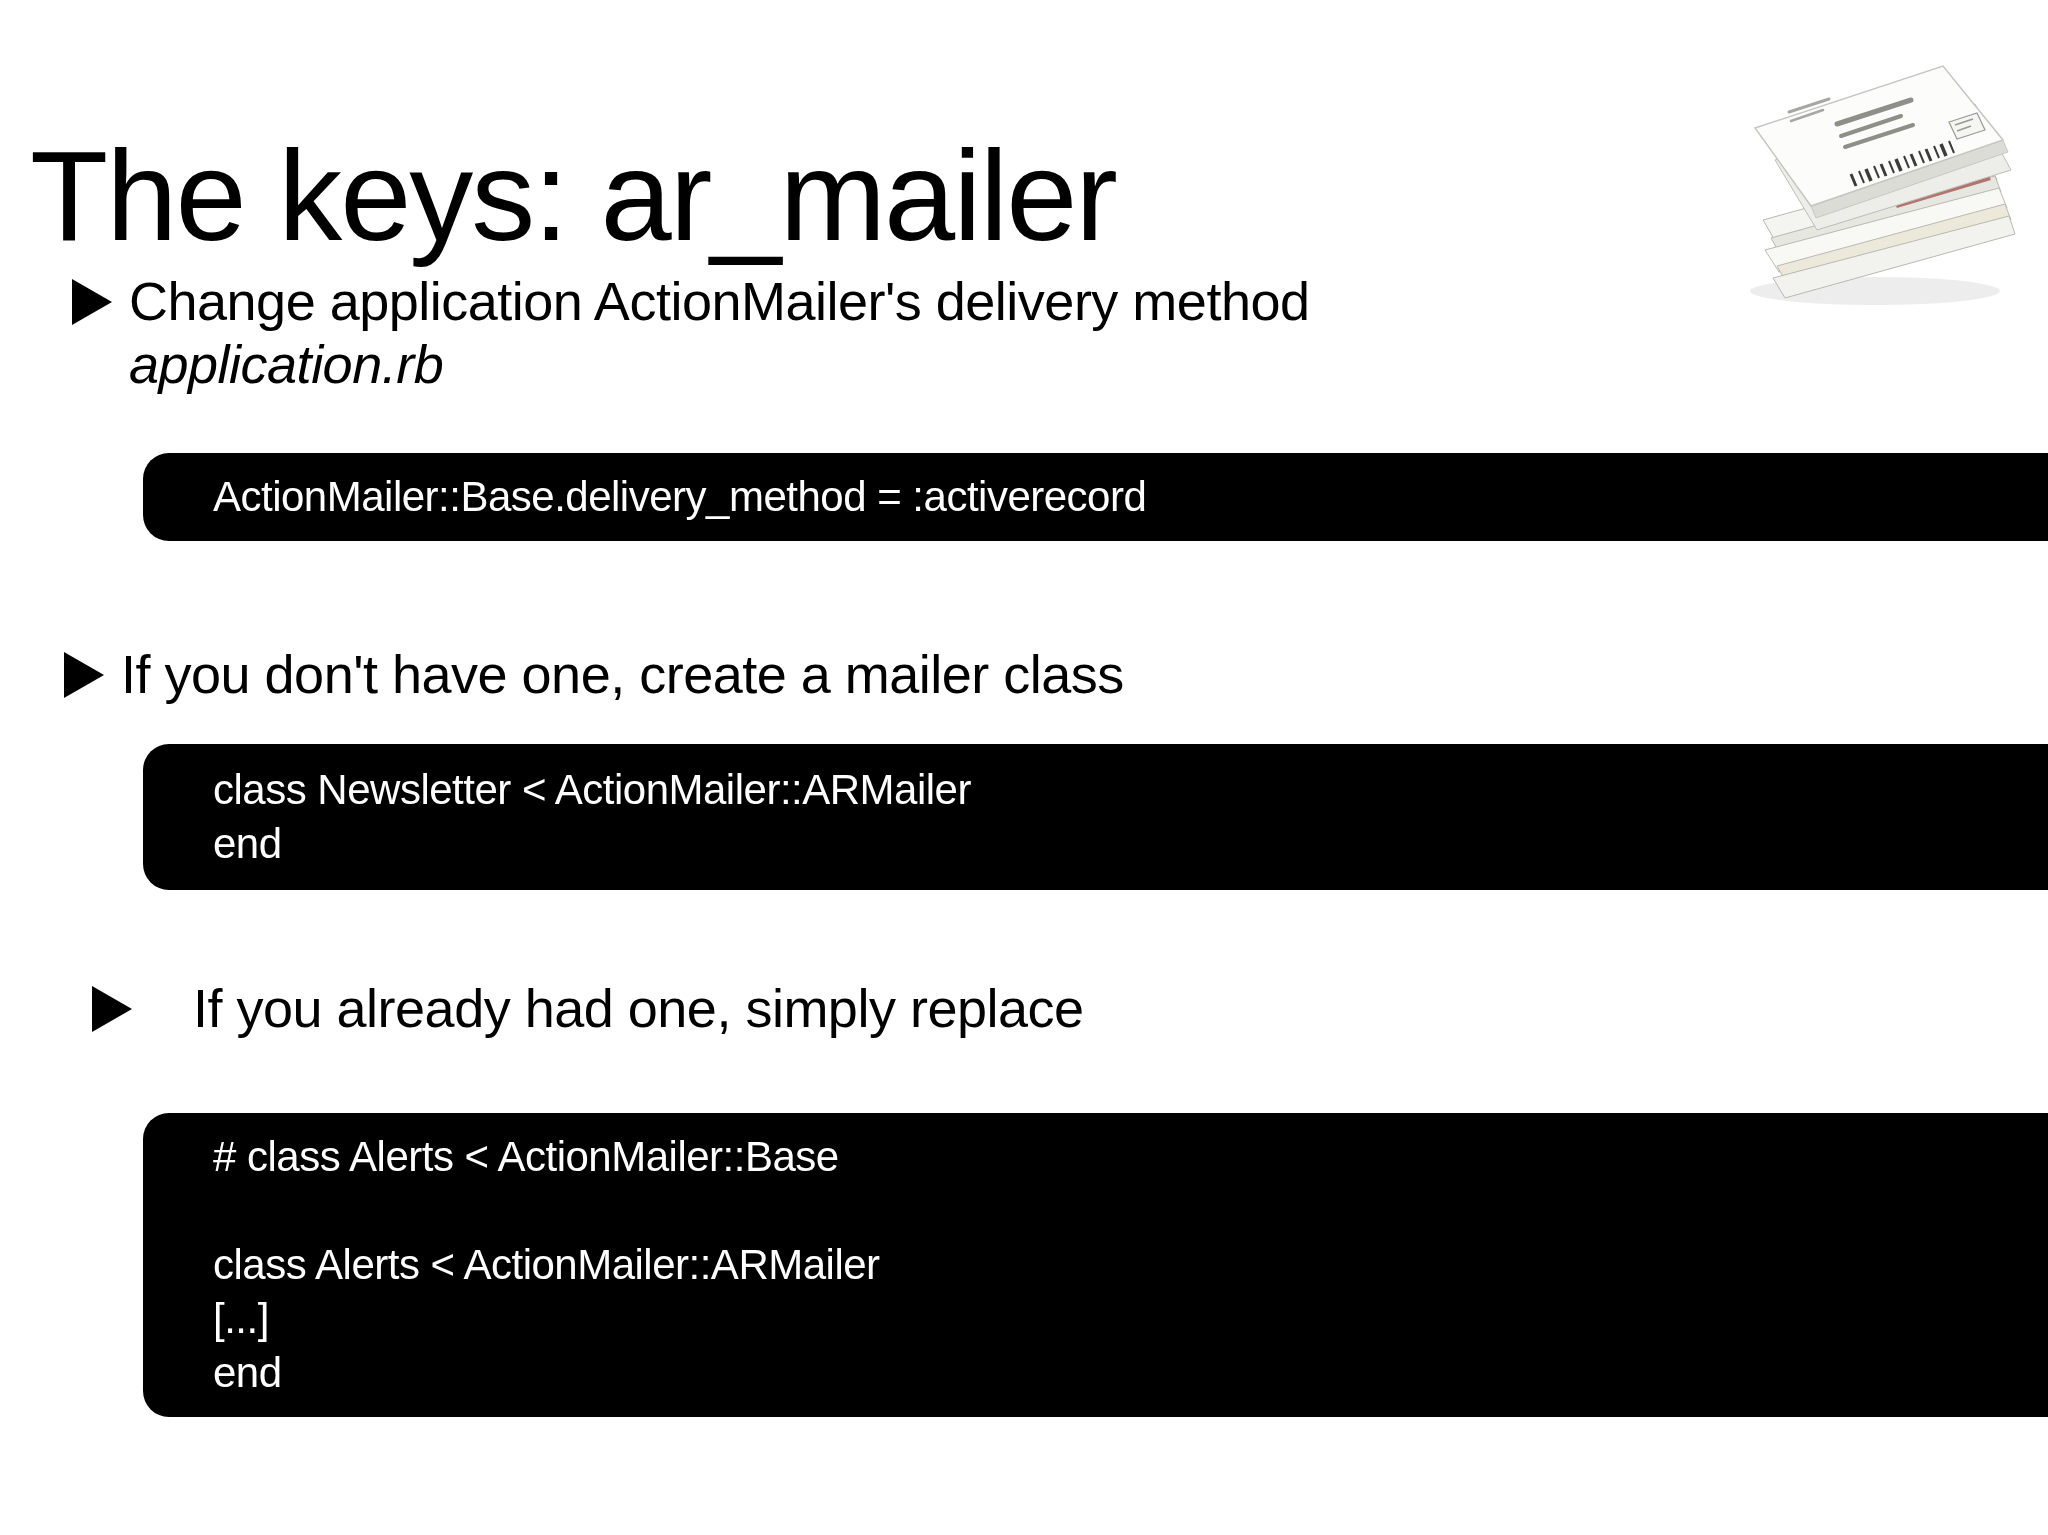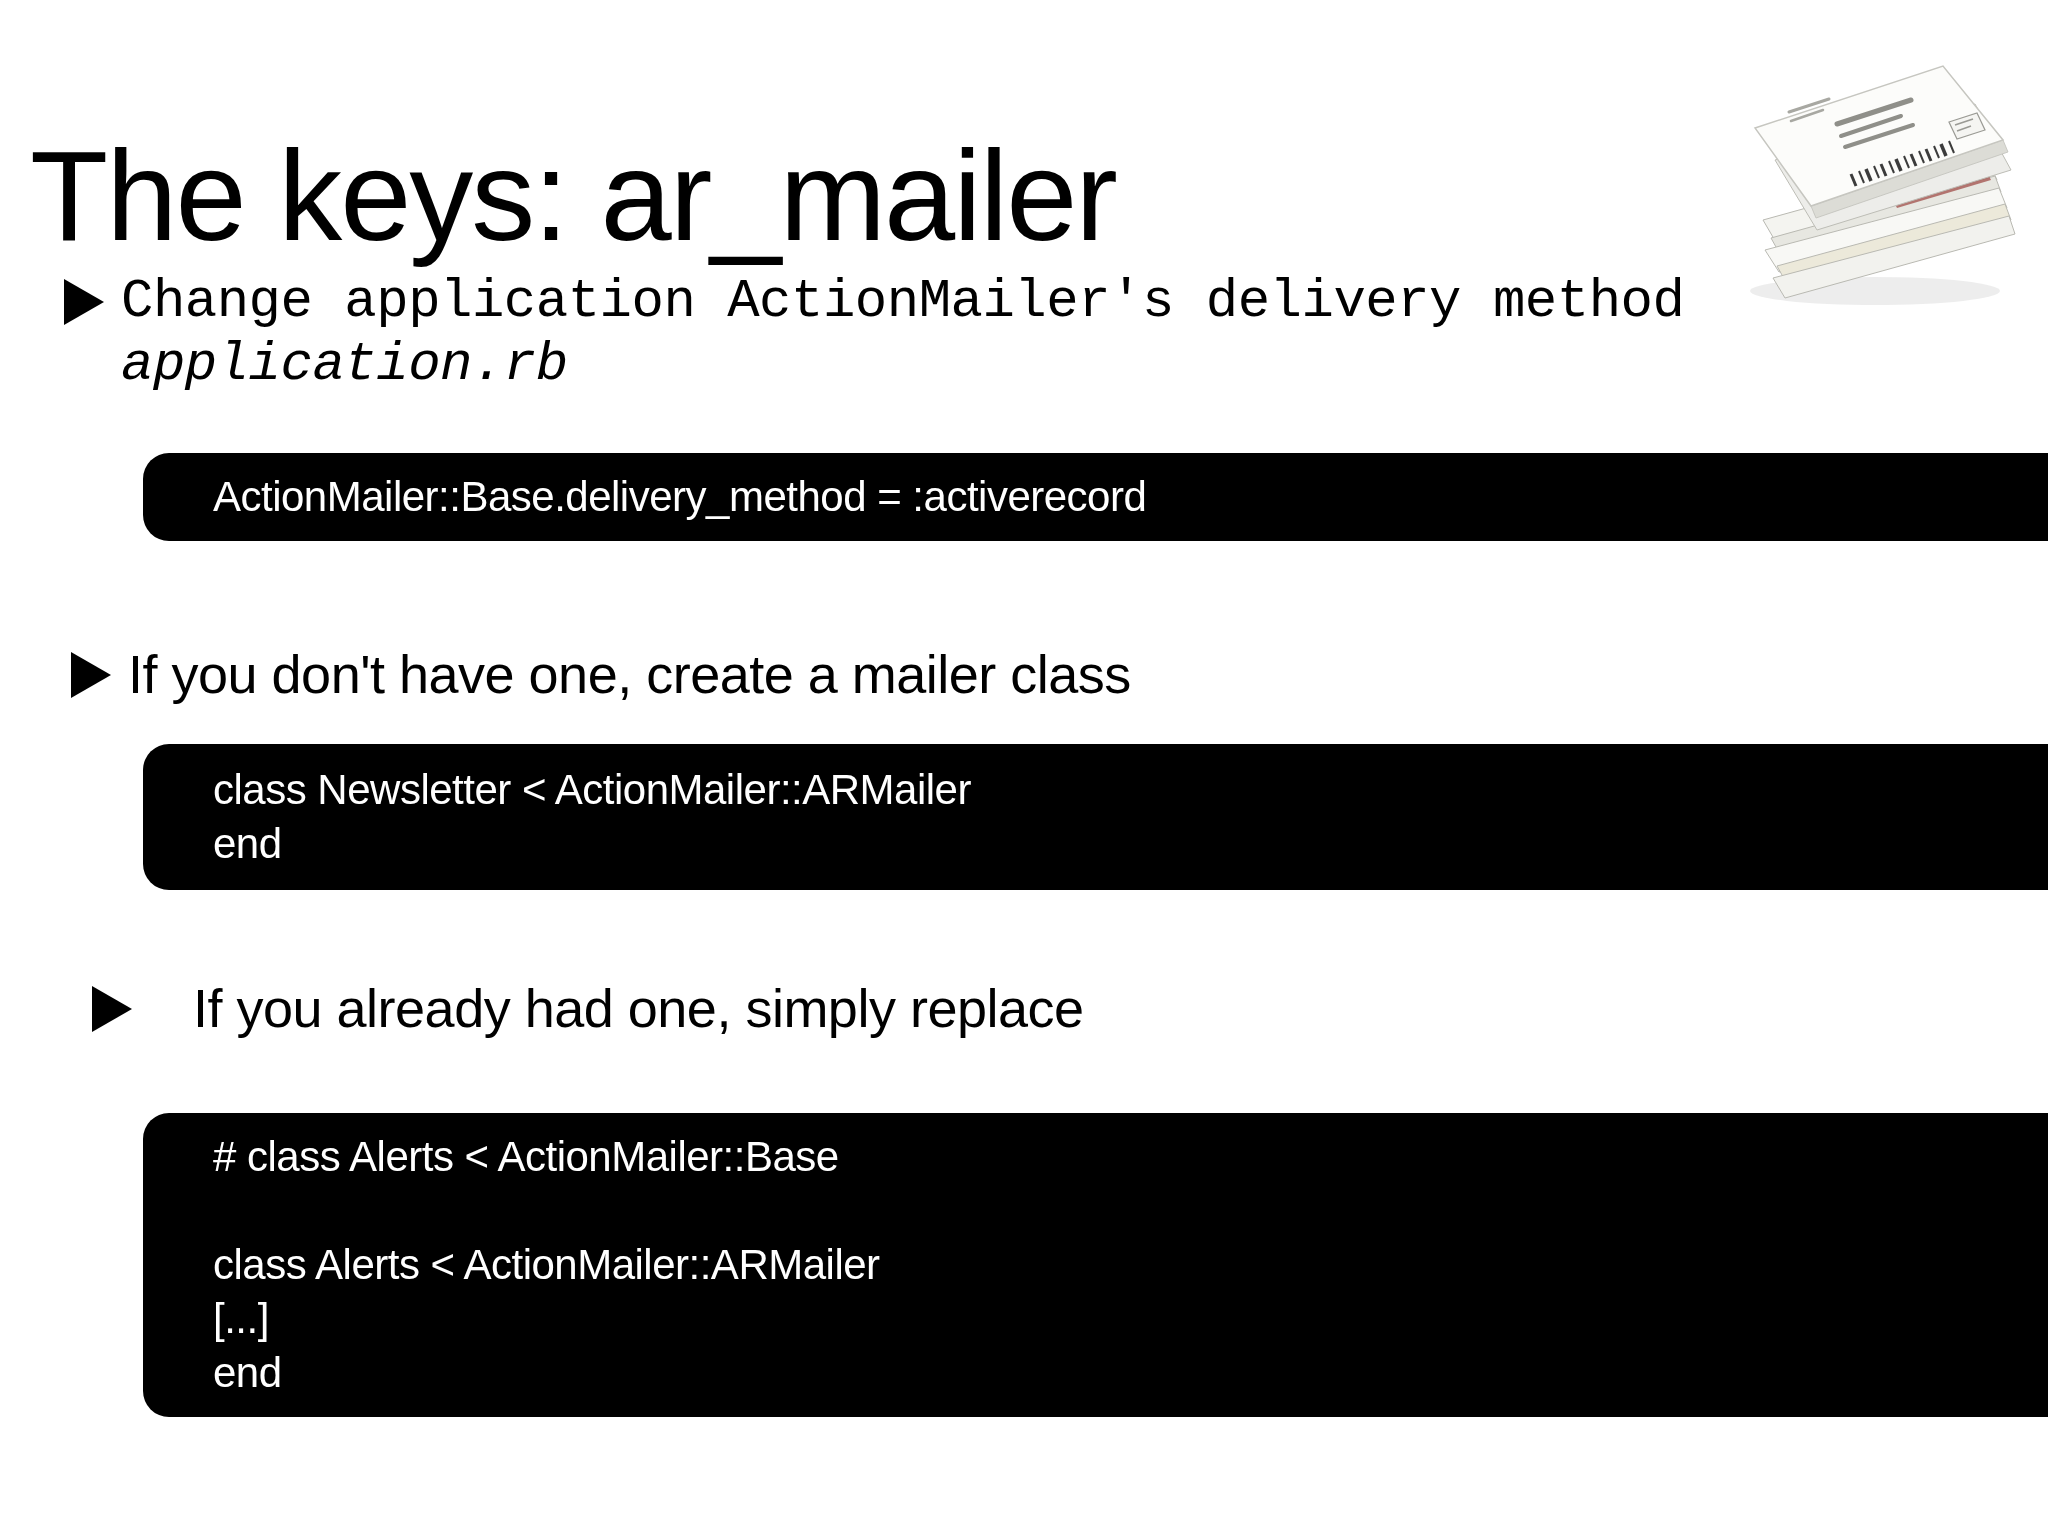--- a/index.html
+++ b/index.html
@@ -42,23 +42,23 @@
   .code-block{
     position:absolute;left:143px;width:2016px;
     box-sizing:border-box;
     background:#000000;color:#ffffff;
     border-radius:26px;
     padding:17px 70px;
     font-size:42px;line-height:54px;
     letter-spacing:-0.5px;
   }
   .code-line{min-height:54px;white-space:pre-wrap;}
-  .b1{left:64px;top:270px;font-family:Liberation Mono, monospace;}
+  .b1{left:72px;top:270px;}
   .cb1{top:453px;min-height:88px;}
-  .b2{left:71px;top:643px;}
+  .b2{left:64px;top:643px;}
   .cb2{top:744px;min-height:146px;padding-top:19px;padding-bottom:19px;}
   .b3{left:92px;top:977px;gap:44px;}
   .cb3{top:1113px;min-height:304px;padding-top:17px;padding-bottom:17px;}
 </style>
 </head>
 <body>
 
 <div class="slide">
 
   <h1 class="title">The keys: ar_mailer</h1>

